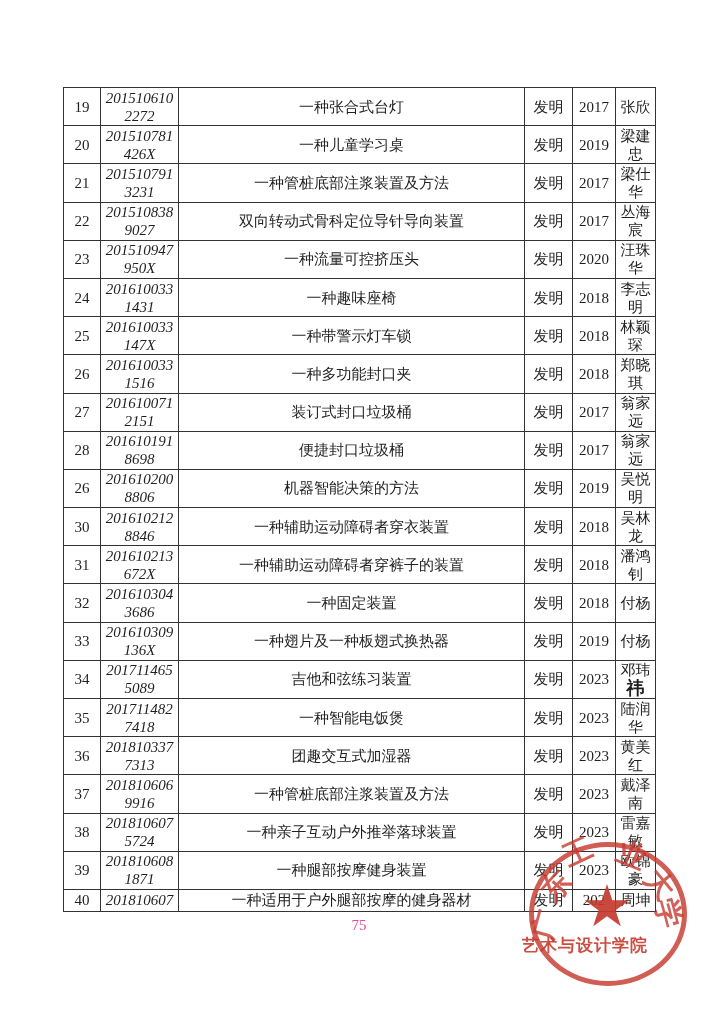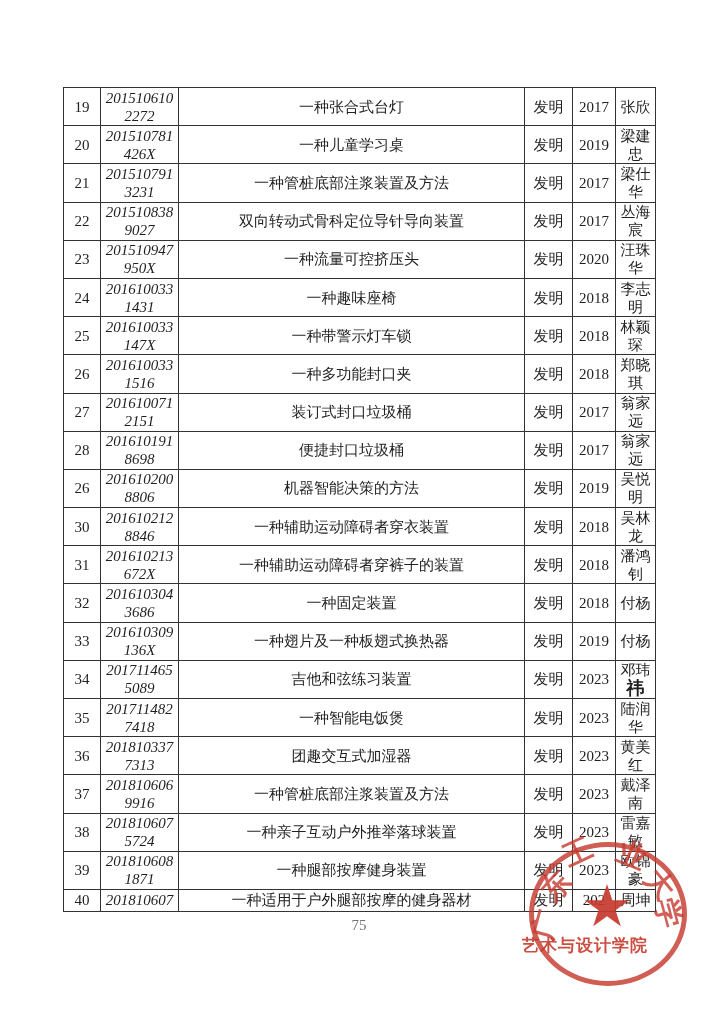--- a/index.html
+++ b/index.html
@@ -22,21 +22,21 @@
   table.patent-table tr{height:38.2px;}
   table.patent-table tr.short{height:22px;}
   td.num{font-size:16px;}
   td.patent{font-size:16px;line-height:18px;font-style:italic;}
   td.title-cell{font-size:15px;}
   td.inventor-cell{padding:0 5px;line-height:17px;word-break:break-all;}
   .alt-char{font-family:"DejaVu Sans",sans-serif;font-size:18px;font-weight:700;}
 
   .page-number{
     position:absolute;left:63px;top:917px;width:592px;
-    text-align:center;font-size:15px;color:#737373;
+    text-align:center;font-size:15px;color:#ec4899;
   }
 
   
   .stamp{position:absolute;left:0;top:0;width:724px;height:1024px;pointer-events:none;}
   .stamp-circle{
     position:absolute;left:529px;top:842px;width:158px;height:144px;
     border:5px solid rgba(198,58,46,0.82);border-radius:50%;
     box-sizing:border-box;
   }
   .stamp-star{

